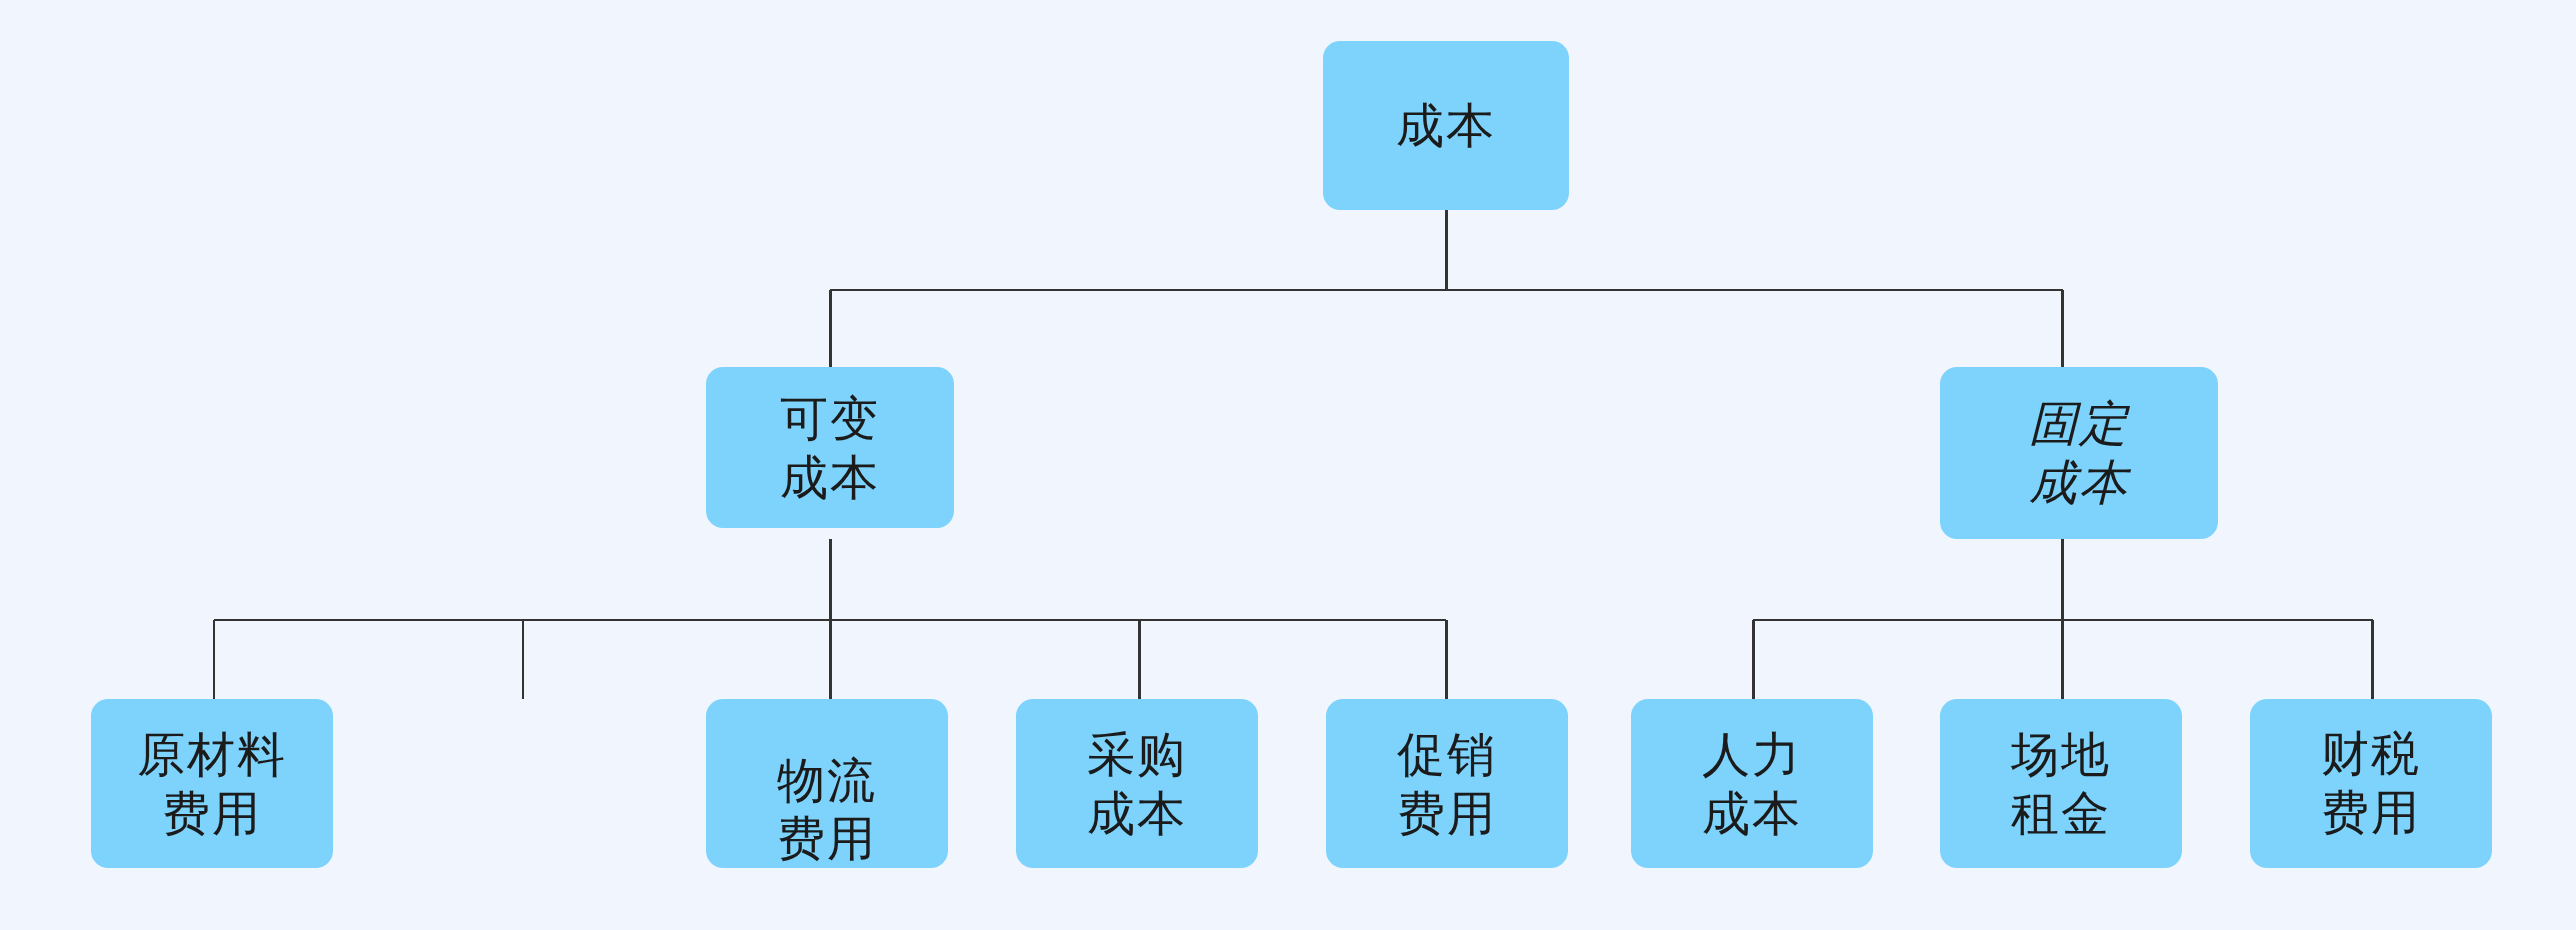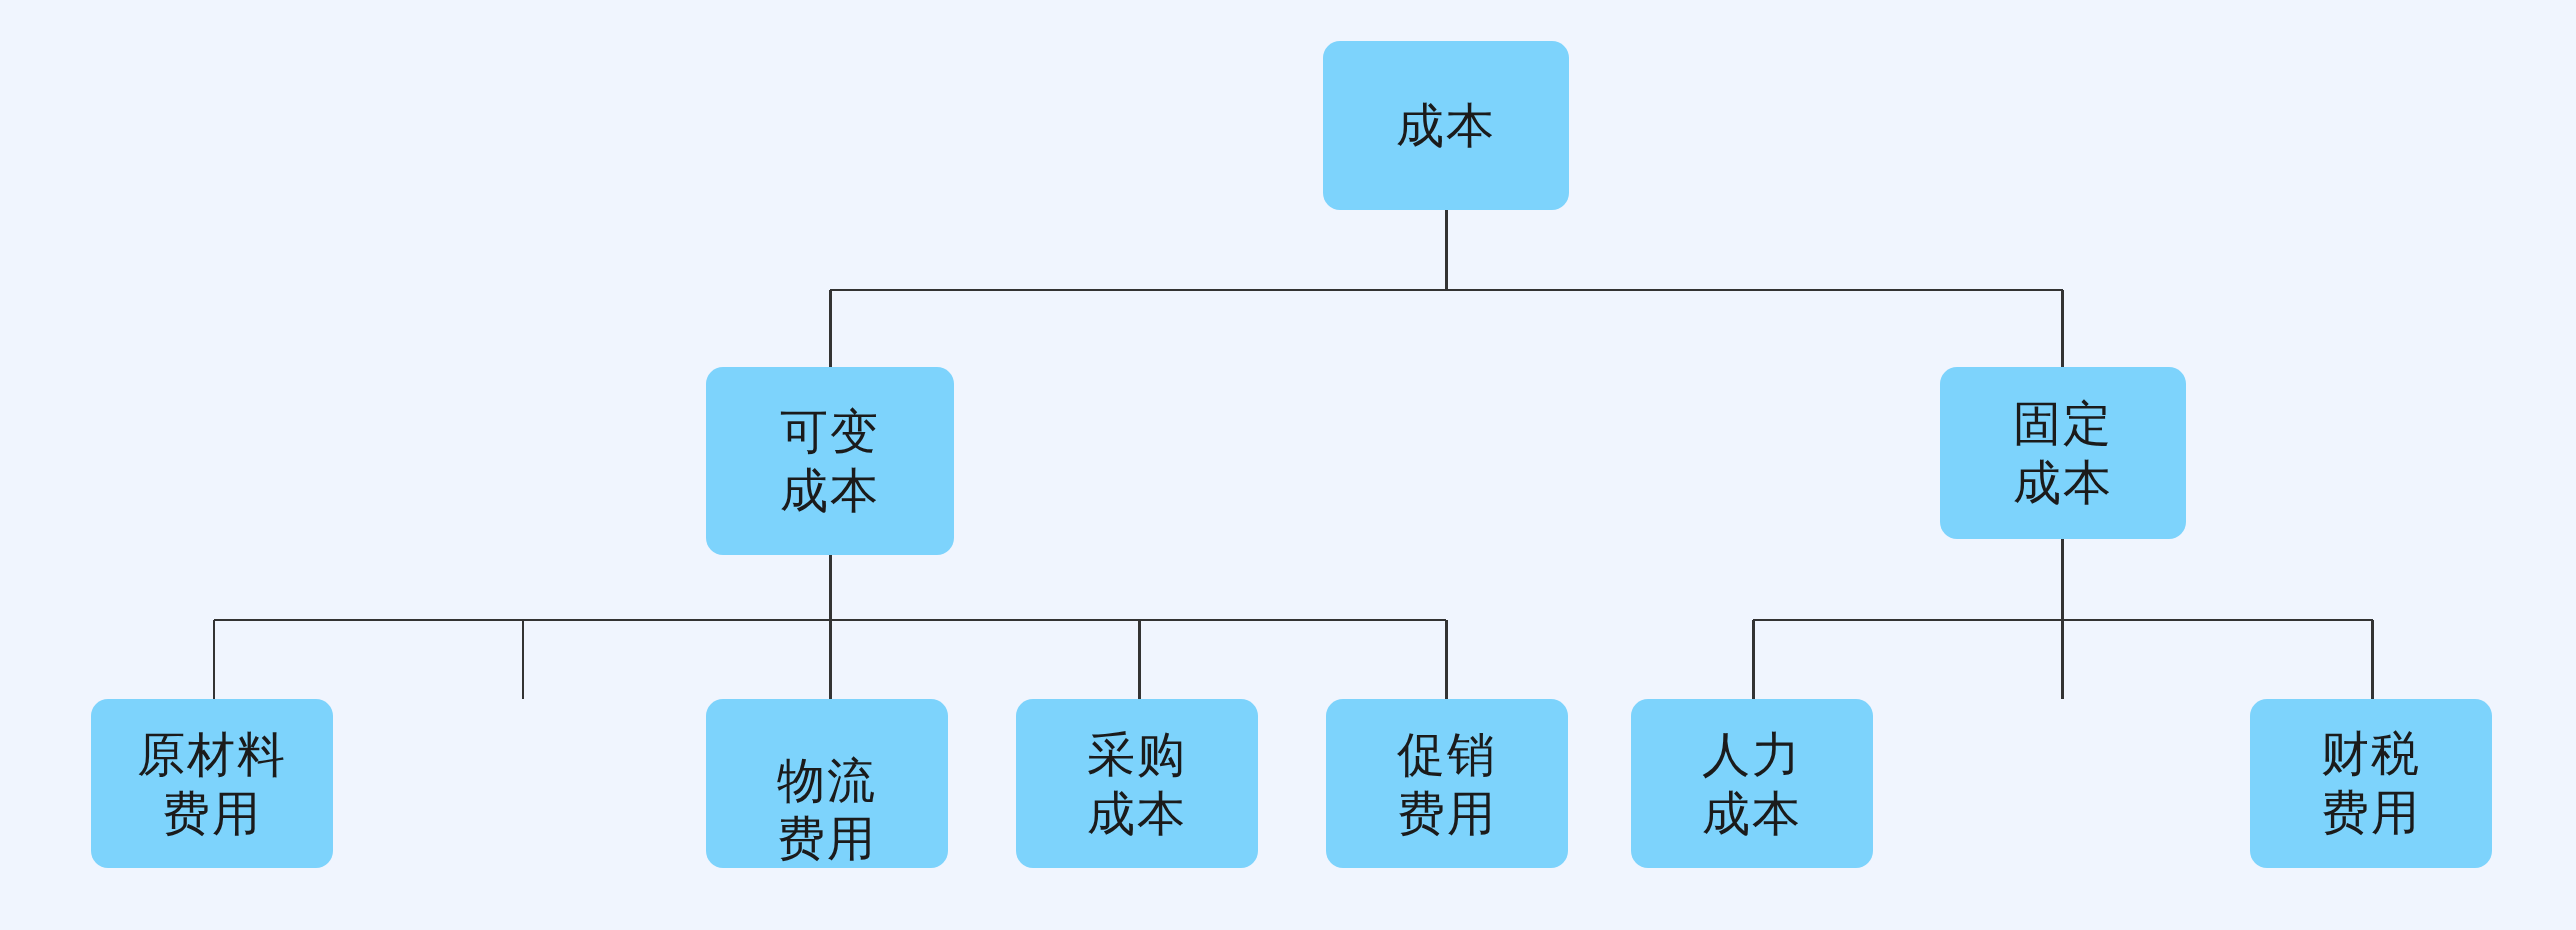--- a/index.html
+++ b/index.html
@@ -52,27 +52,28 @@
   .node-root {
     left: 1323px;
     top: 41px;
     width: 246px;
     height: 169px;
   }
   .node-l2-left {
     left: 706px;
     top: 367px;
     width: 248px;
-    height: 188px;
+    height: 161px;
   }
   .node-l2-right {
     left: 1940px;
     top: 367px;
-    width: 246px;
+    width: 278px;
     height: 172px;
+    font-style: italic;
   }
   .node-leaf {
     top: 699px;
     width: 242px;
     height: 169px;
   }
   .leaf-0 { left: 91px; }
   .leaf-1 { left: 401px; }
   .leaf-2 { left: 706px; align-items: flex-end; }
   .leaf-3 { left: 1016px; }
@@ -142,19 +143,23 @@
 成本</span>
   </div>
   <div class="node node-leaf leaf-4">
     <span class="node-label">促销
 费用</span>
   </div>
   <div class="node node-leaf leaf-5">
     <span class="node-label">人力
 成本</span>
   </div>
+  <div class="node node-leaf leaf-6">
+    <span class="node-label">场地
+租金</span>
+  </div>
   <div class="node node-leaf leaf-7">
     <span class="node-label">财税
 费用</span>
   </div>
 
 </div>
 
 
 </body></html>

